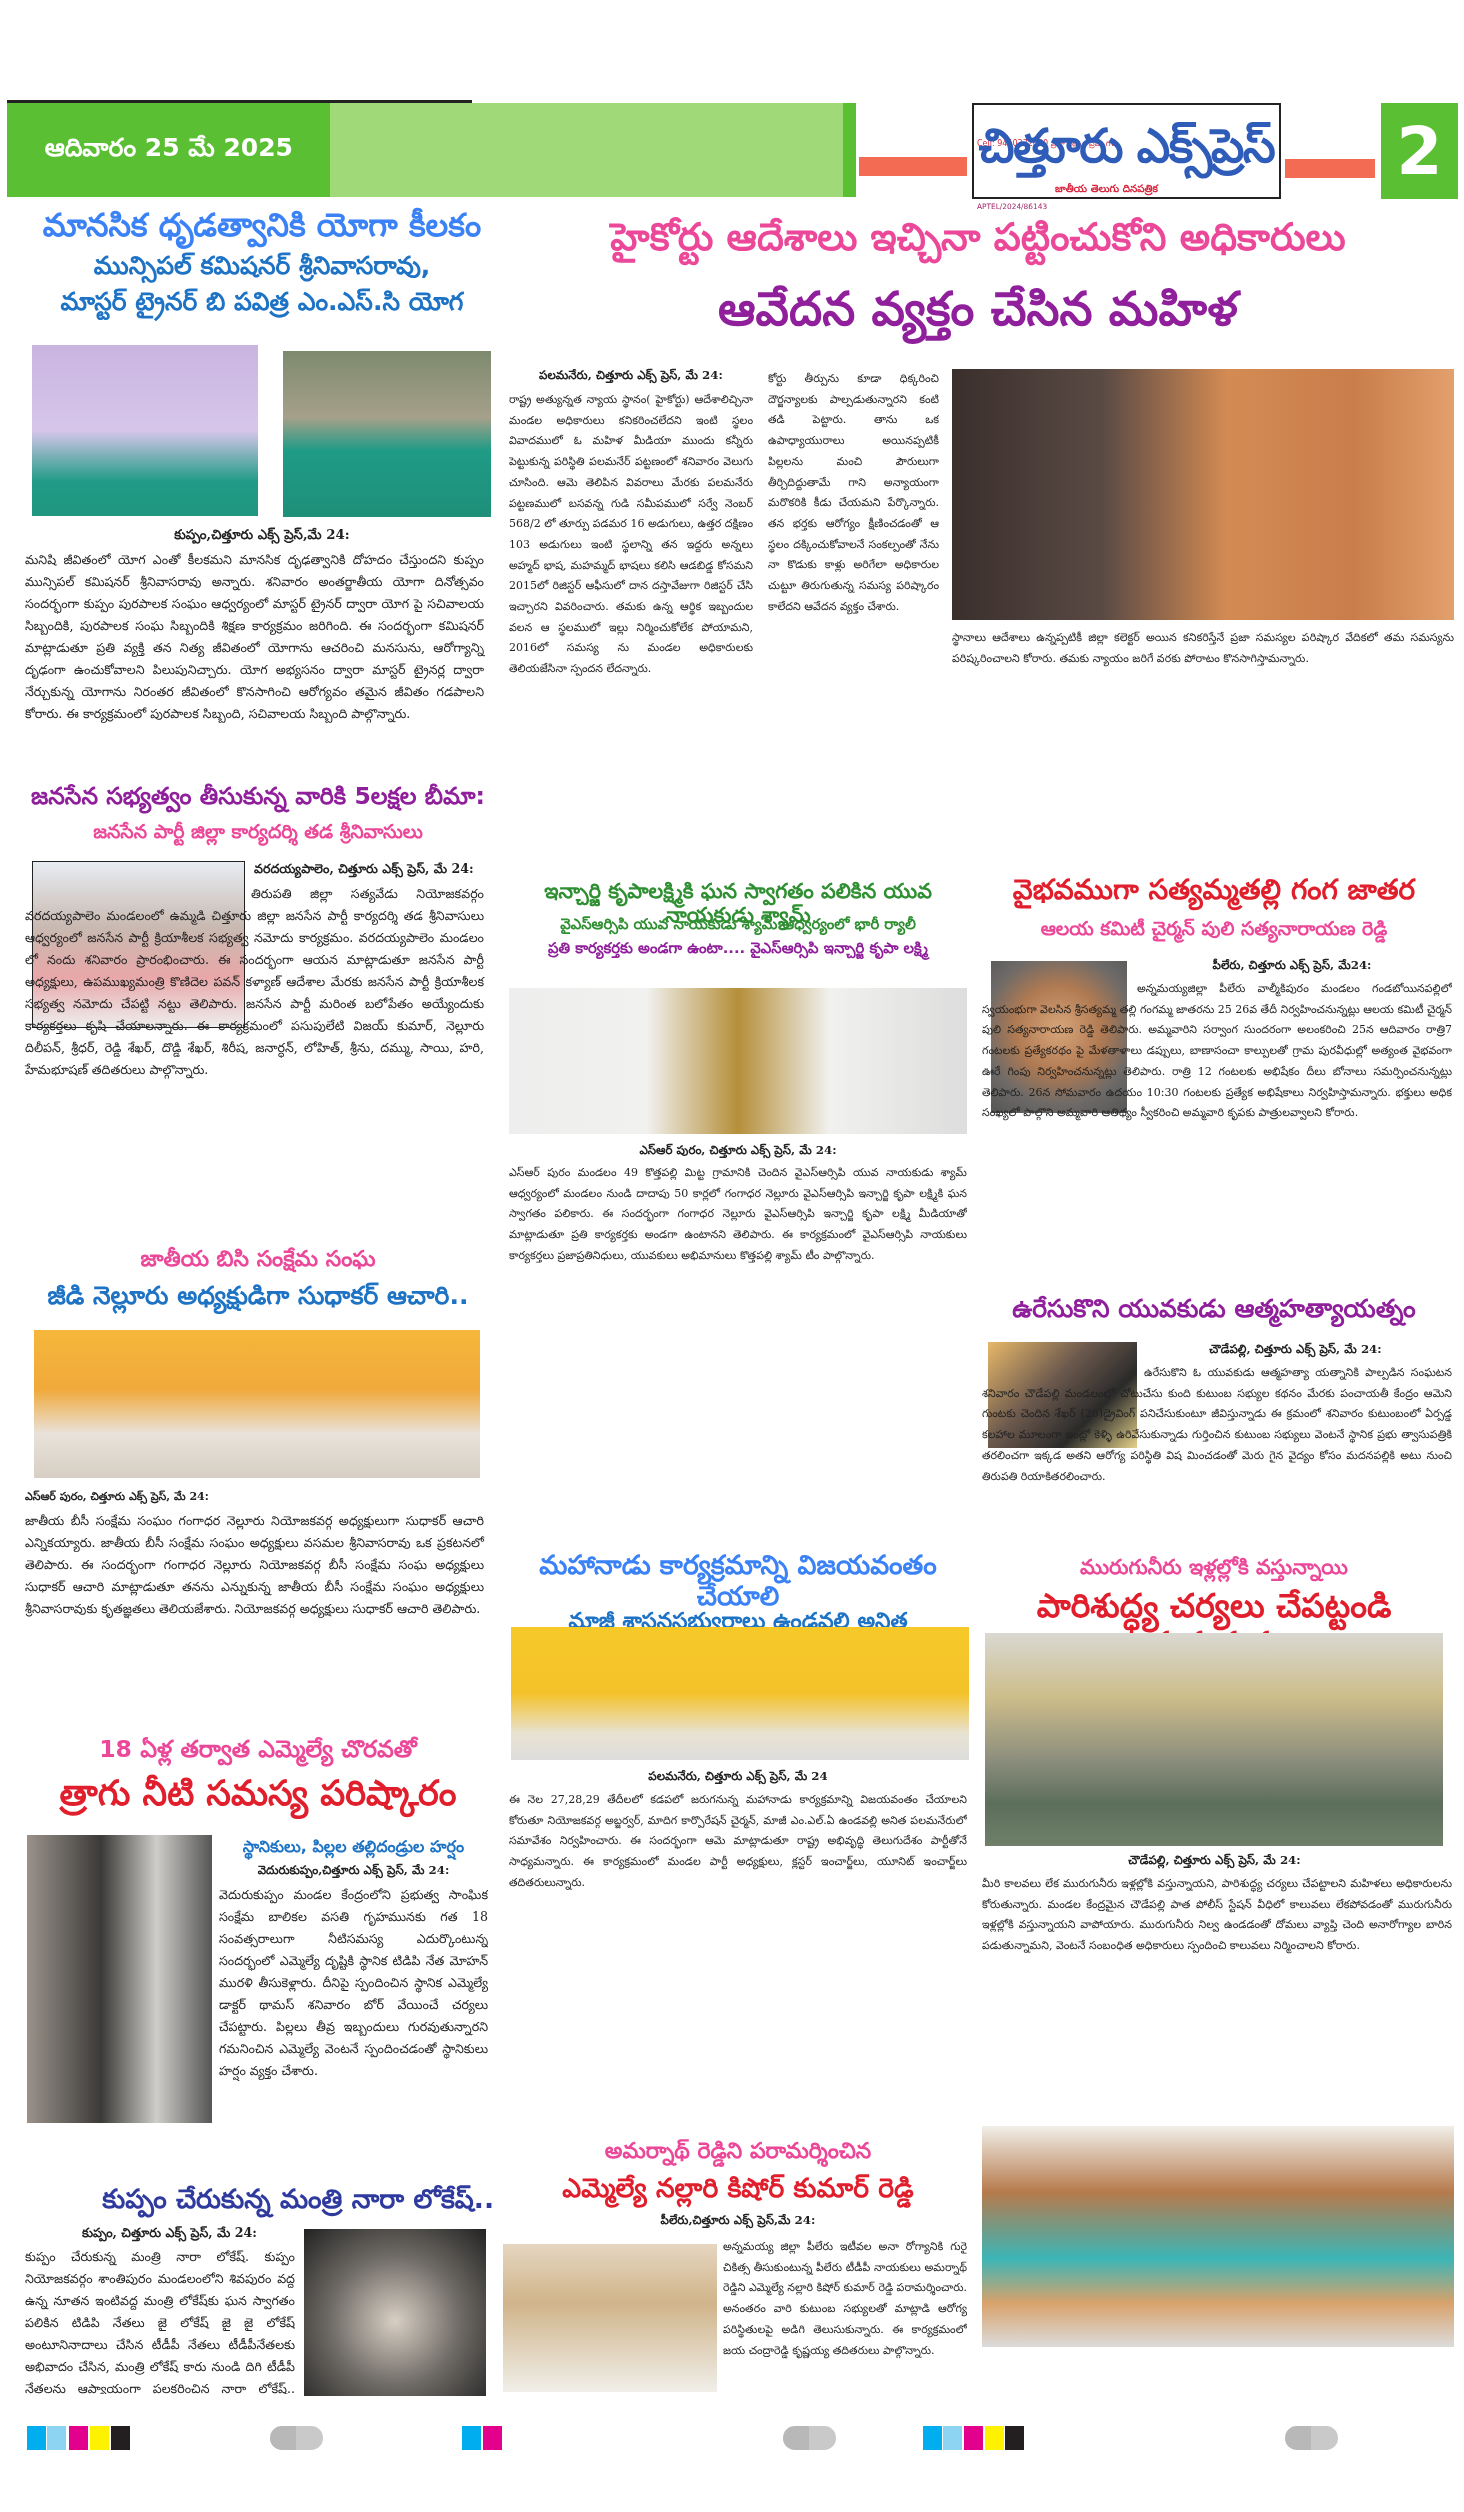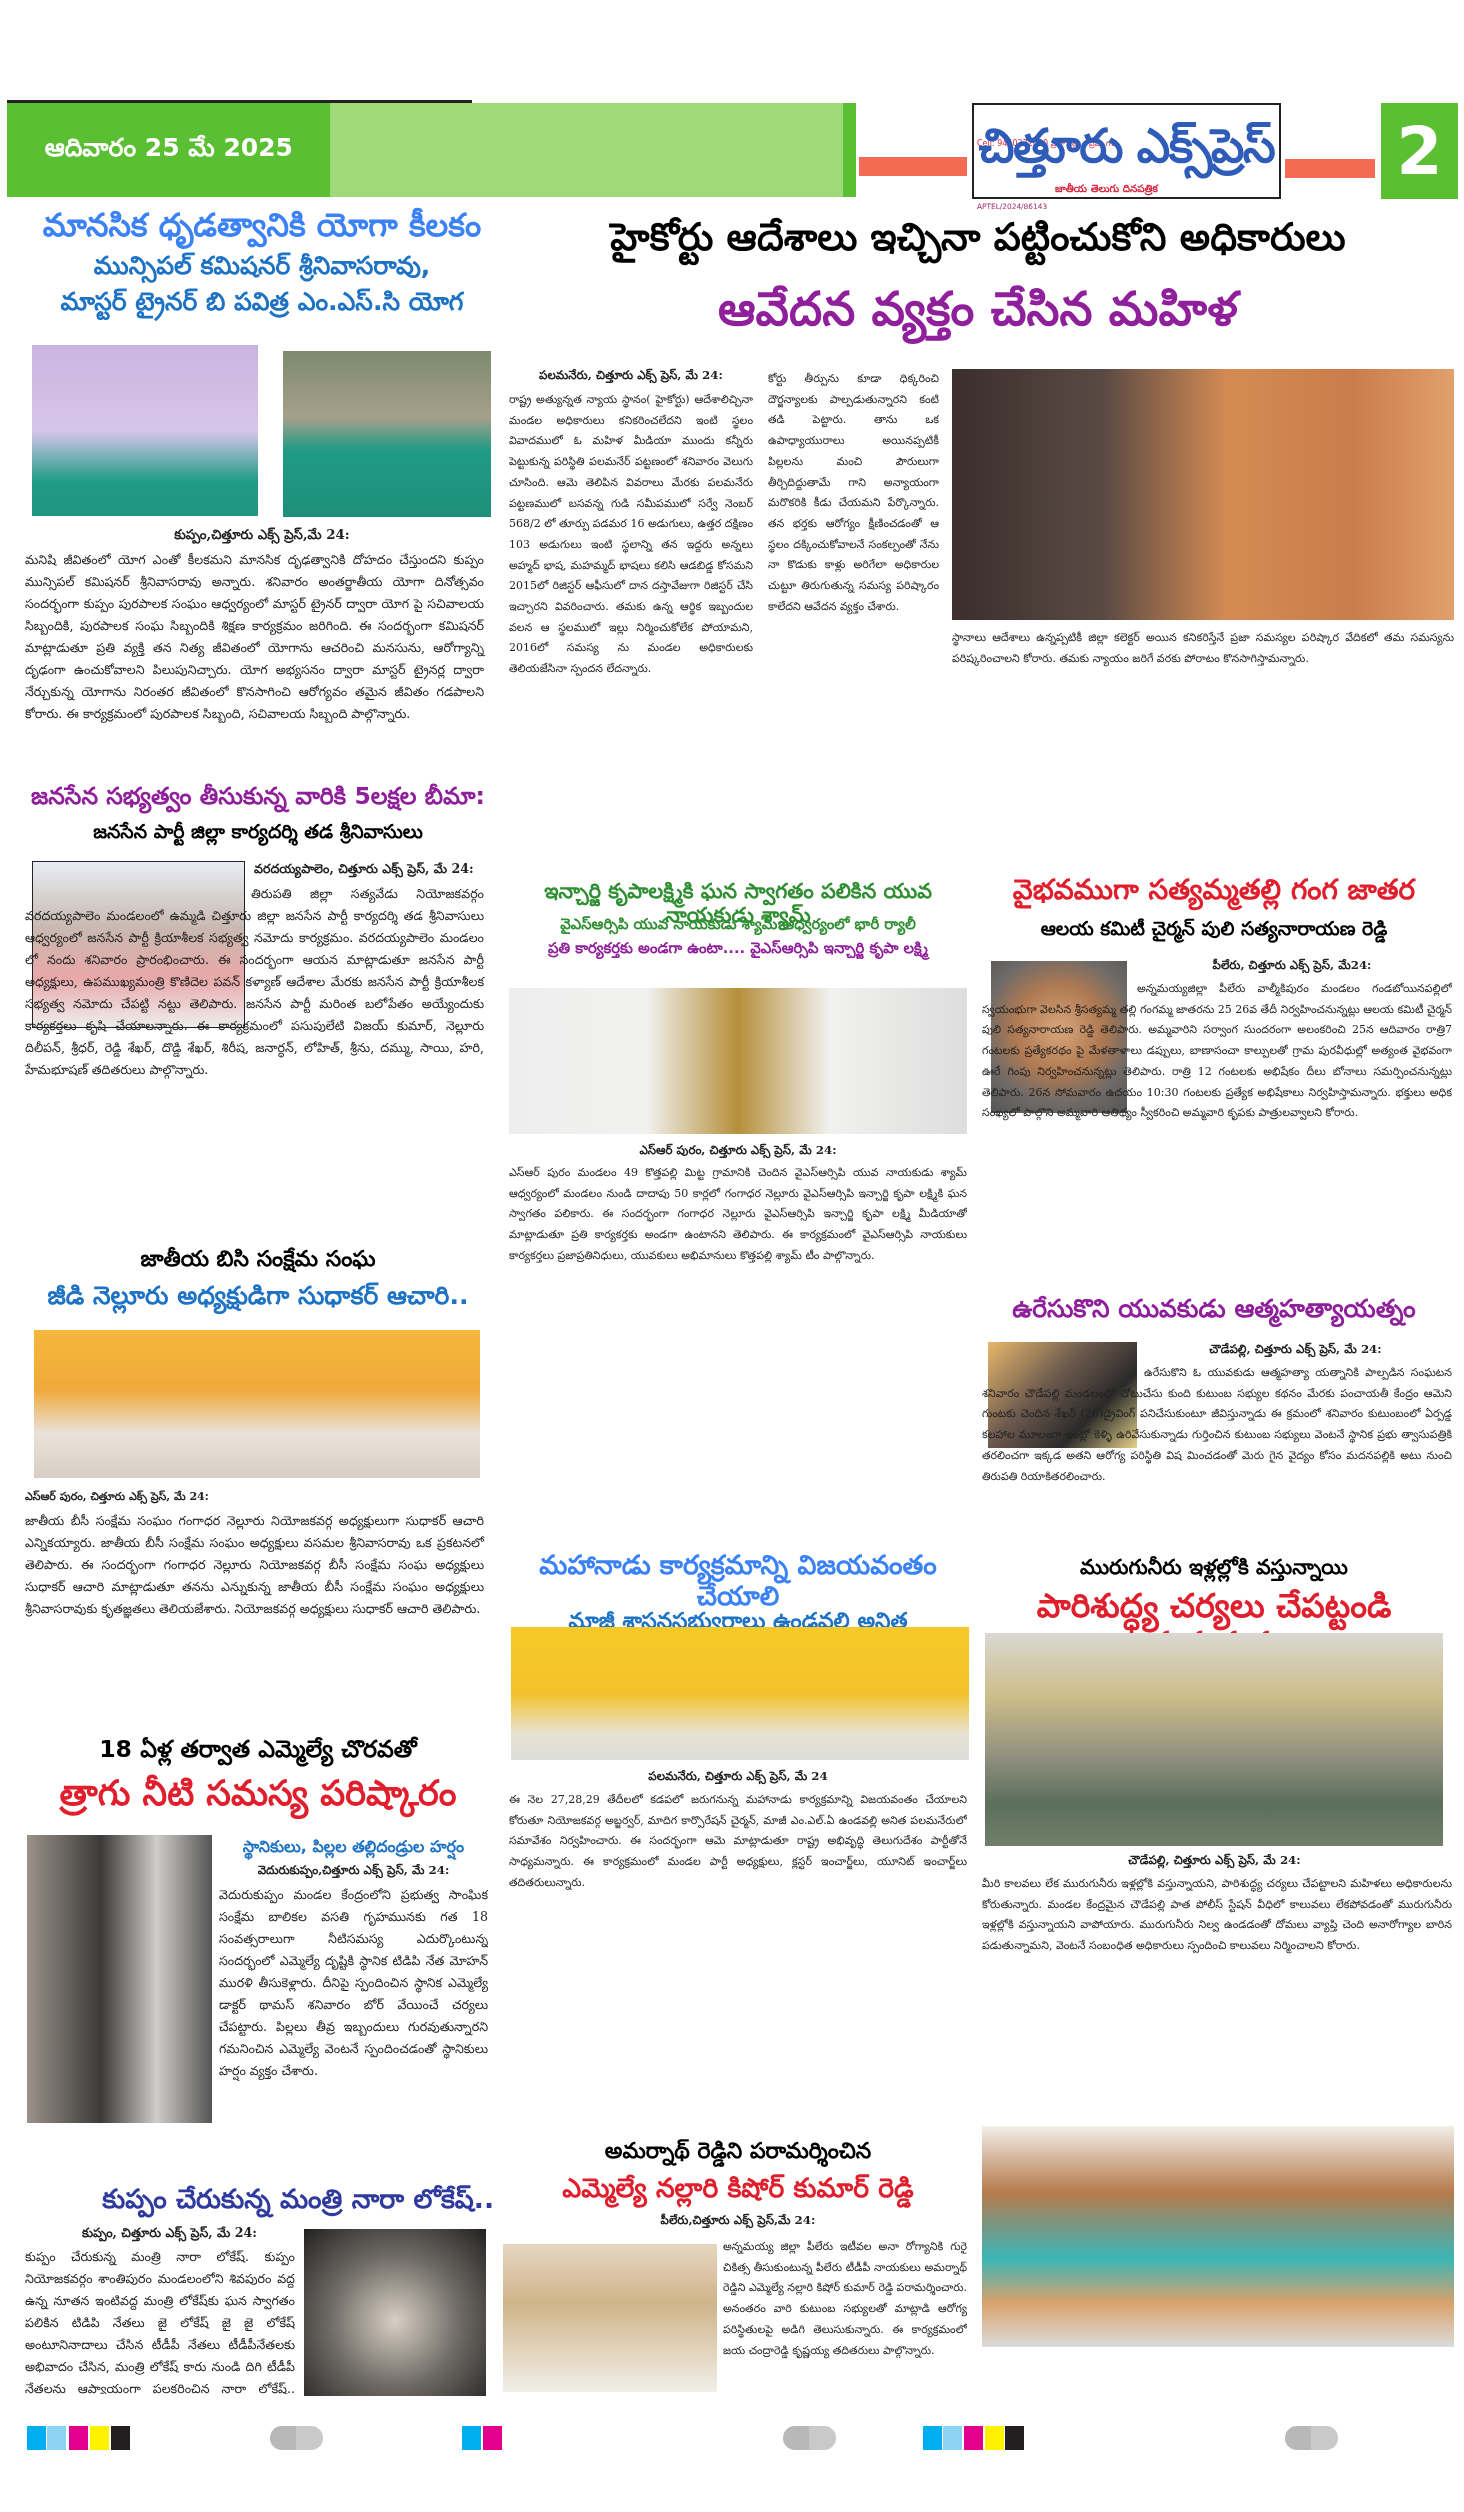--- a/index.html
+++ b/index.html
@@ -22,21 +22,21 @@
   .body{font-family:"DejaVu Serif",serif;font-size:12.6px;line-height:22px;text-align:justify;color:#222;}
   .dateline{font-family:"DejaVu Serif",serif;font-weight:bold;font-size:13.3px;text-align:center;}
   .photo{position:absolute;overflow:hidden;}
 
   .c-pink{color:#3b82f6;}
   .c-blue{color:#1e73c5;}
   .c-navy{color:#2f3a9e;}
   .c-purple{color:#8f1f9a;}
   .c-red{color:#e01e2c;}
   .c-green{color:#2f8f32;}
-  .c-black{color:#000000;}
+  .c-black{color:#ec4899;}
   .swatch{position:absolute;width:19px;height:23.6px;}
   .pill{position:absolute;width:53px;height:23.6px;border-radius:11.8px;background:linear-gradient(90deg,#b8b8b8 50%,#c9c9c9 50%);}
 </style>
 </head>
 <body>
 
 <div class="abs hdr-left">
   <div class="topline"></div>
   <div class="date-box">ఆదివారం 25 మే 2025</div>
   <div class="endbar"></div>

